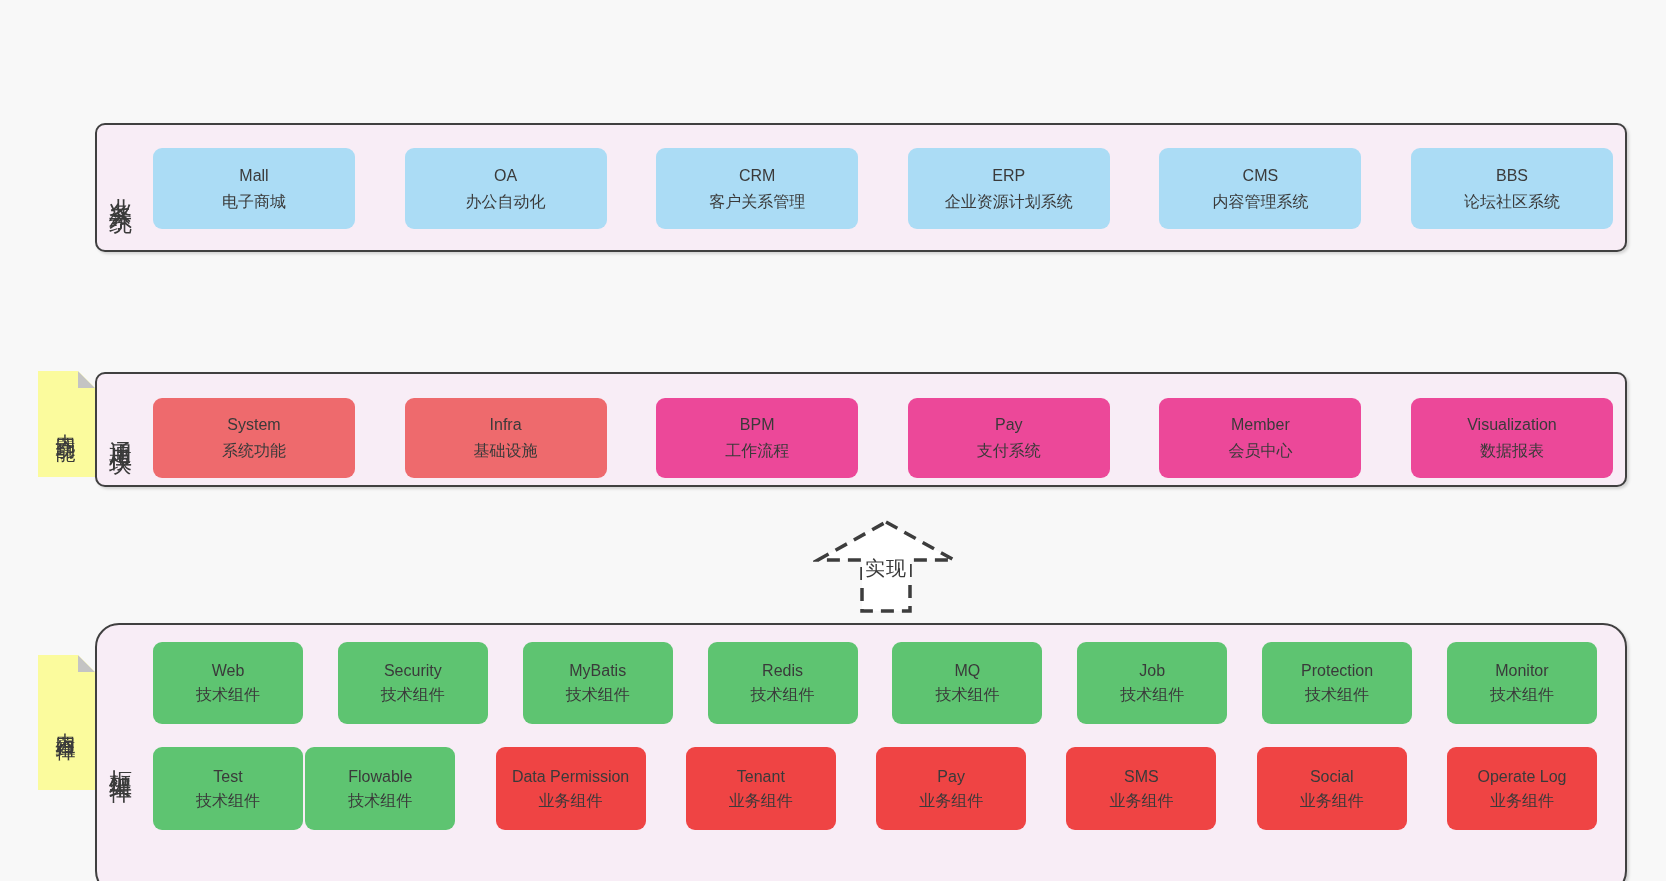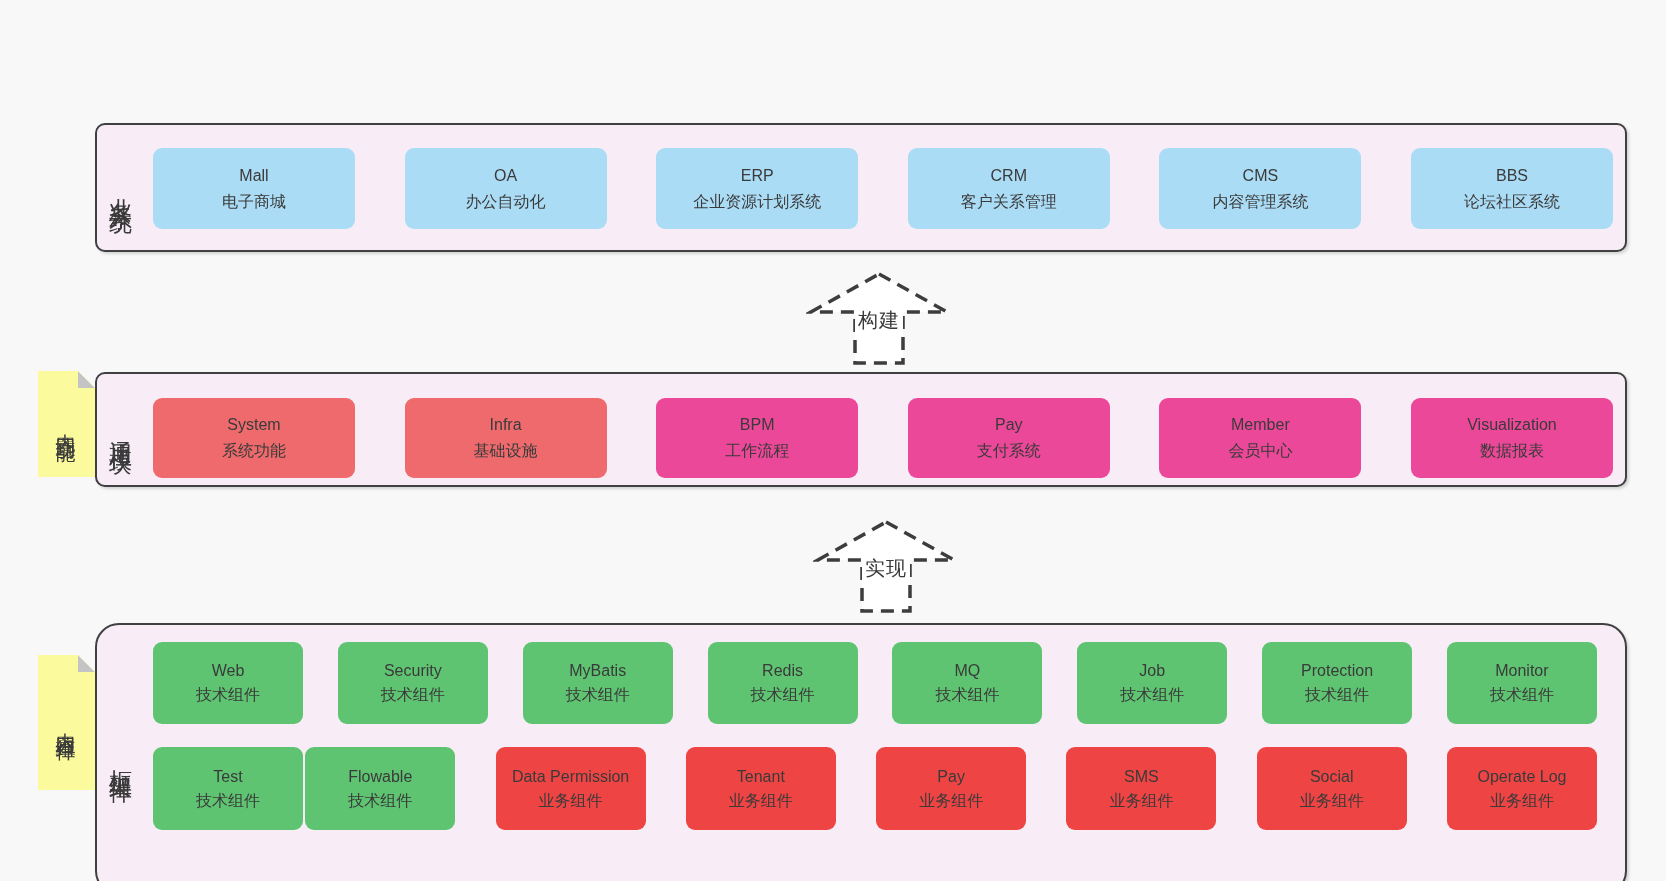--- a/index.html
+++ b/index.html
@@ -91,44 +91,38 @@
     <div class="row row-wide">
       <div class="box box-wide blue">
         <div>Mall</div>
         <div>电子商城</div>
       </div>
       <div class="box box-wide blue">
         <div>OA</div>
         <div>办公自动化</div>
       </div>
       <div class="box box-wide blue">
+        <div>CRM</div>
+        <div>客户关系管理</div>
+      </div>
+      <div class="box box-wide blue">
         <div>ERP</div>
         <div>企业资源计划系统</div>
       </div>
       <div class="box box-wide blue">
-        <div>CRM</div>
-        <div>客户关系管理</div>
-      </div>
-      <div class="box box-wide blue">
         <div>CMS</div>
         <div>内容管理系统</div>
       </div>
       <div class="box box-wide blue">
         <div>BBS</div>
         <div>论坛社区系统</div>
       </div>
     </div>
   </div>
 
-  <div class="arrow arrow-1">
-    <svg viewBox="0 0 146 96">
-      <polygon points="73,4 141,42 97,42 97,93 49,93 49,42 5,42" fill="#ffffff" stroke="#3d3d3d" stroke-width="3.5" stroke-dasharray="13 8" stroke-linejoin="miter"></polygon>
-    </svg>
-    <span class="arrow-label">构建</span>
-  </div>
 
   <div class="note note-1">
     <div class="note-fold"></div>
     <div class="note-label">内置功能</div>
   </div>
 
   <div class="band band-modules">
     <div class="band-label">通用模块</div>
     <div class="row row-wide">
       <div class="box box-wide red">

